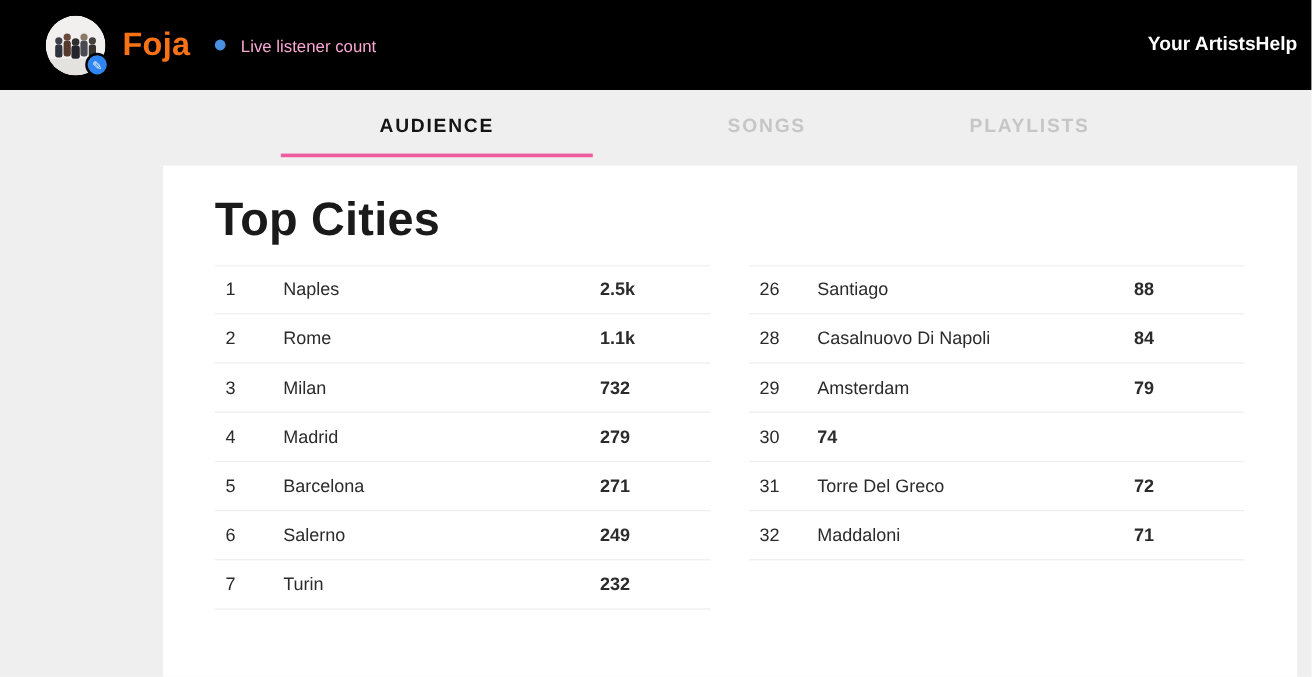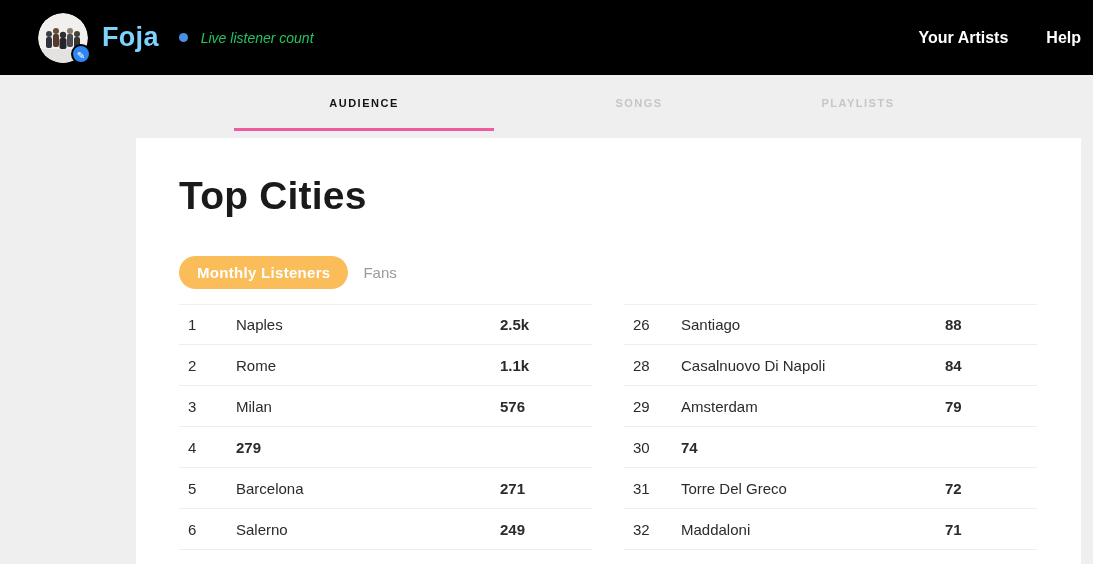--- a/index.html
+++ b/index.html
@@ -6,39 +6,39 @@
   html,body { width:1093px; height:564px; overflow:hidden; }
   body { font-family:"Liberation Sans", sans-serif; background:#efefef; position:relative; }
 
   
   .topbar { height:75px; background:#000; display:flex; align-items:center; padding:0 12px 0 38px; }
   .avatar-wrap { position:relative; width:50px; height:50px; flex:0 0 auto; }
   .avatar { width:50px; height:50px; border-radius:50%; display:block; }
   .edit-badge { position:absolute; right:-3px; bottom:-1px; width:20px; height:20px; border-radius:50%;
                 background:#2f86f2; color:#fff; font-size:10px; line-height:20px; text-align:center;
                 border:2px solid #000; }
-  .artist-name { color:#7dd3fc; font-size:27px; font-weight:bold; margin-left:14px; letter-spacing:.3px; }
+  .artist-name { color:#f97316; font-size:27px; font-weight:bold; margin-left:14px; letter-spacing:.3px; }
   .live-dot { width:9px; height:9px; border-radius:50%; background:#4a90e2; margin-left:20px; flex:0 0 auto; }
-  .live-label { color:#22c55e; font-size:14px; margin-left:13px;font-style:italic; }
-  .topnav { margin-left:auto; display:flex; align-items:center; gap:38px; }
+  .live-label { color:#f9a8d4; font-size:14px; margin-left:13px; }
+  .topnav { margin-left:auto; display:flex; align-items:center; }
   .topnav-link { color:#fff; font-size:16px; font-weight:bold; cursor:pointer; }
 
   
   .tabbar { position:relative; height:63px; }
-  .tab { position:absolute; top:22px; transform:translateX(-50%); font-size:11px; font-weight:bold;
+  .tab { position:absolute; top:22px; transform:translateX(-50%); font-size:16px; font-weight:bold;
          letter-spacing:1.5px; color:#c6c6c6; cursor:pointer; }
   .tab.active { color:#141414; }
   .tab-audience { left:364px; }
   .tab-songs { left:639px; }
   .tab-playlists { left:858px; }
   .tab-underline { position:absolute; left:234px; width:260px; height:3px; bottom:7px; background:#ee5b9e; }
 
   
   .card { position:absolute; left:136px; top:138px; width:945px; height:500px; background:#fff; padding-left:43px; }
-  .page-title { font-size:39px; font-weight:bold; color:#1a1a1a; padding-top:36px; letter-spacing:.2px; }
+  .page-title { font-size:39px; font-weight:bold; color:#1a1a1a; padding-top:24px; letter-spacing:.2px; }
 
   .filters { display:flex; align-items:center; margin-top:38px; }
   .filter-pill { display:inline-block; padding:8px 18px 8px 18px; border-radius:18px; background:#fbbd5a;
                  color:#fff; font-size:15px; font-weight:bold; letter-spacing:.3px; cursor:pointer; }
   .filter-plain { margin-left:15px; font-size:15px; color:#9b9b9b; cursor:pointer; }
 
   
   .tables { display:flex; gap:32px; margin-top:15px; }
   .city-table { width:413px; }
   .city-table .row { display:flex; align-items:center; height:41px; border-bottom:1px solid #ededed;
@@ -91,48 +91,45 @@
 <div class="tabbar">
   <div class="tab tab-audience active">AUDIENCE</div>
   <div class="tab tab-songs">SONGS</div>
   <div class="tab tab-playlists">PLAYLISTS</div>
   <div class="tab-underline"></div>
 </div>
 
 <div class="card">
   <div class="page-title">Top Cities</div>
 
-  <div class="filters">
-    <span class="filter-pill">Monthly Listeners</span>
-    <span class="filter-plain">Fans</span>
-  </div>
 
   <div class="tables">
     <div class="city-table">
 
         <div class="row">
           <span class="cell-rank">1</span>
           <span class="cell-city">Naples</span>
           <span class="cell-value">2.5k</span>
         </div>
 
         <div class="row">
           <span class="cell-rank">2</span>
           <span class="cell-city">Rome</span>
           <span class="cell-value">1.1k</span>
         </div>
 
         <div class="row">
           <span class="cell-rank">3</span>
           <span class="cell-city">Milan</span>
-          <span class="cell-value">576</span>
+          <span class="cell-value">732</span>
         </div>
 
         <div class="row">
           <span class="cell-rank">4</span>
+          <span class="cell-city">Madrid</span>
           <span class="cell-value">279</span>
         </div>
 
         <div class="row">
           <span class="cell-rank">5</span>
           <span class="cell-city">Barcelona</span>
           <span class="cell-value">271</span>
         </div>
 
         <div class="row">

